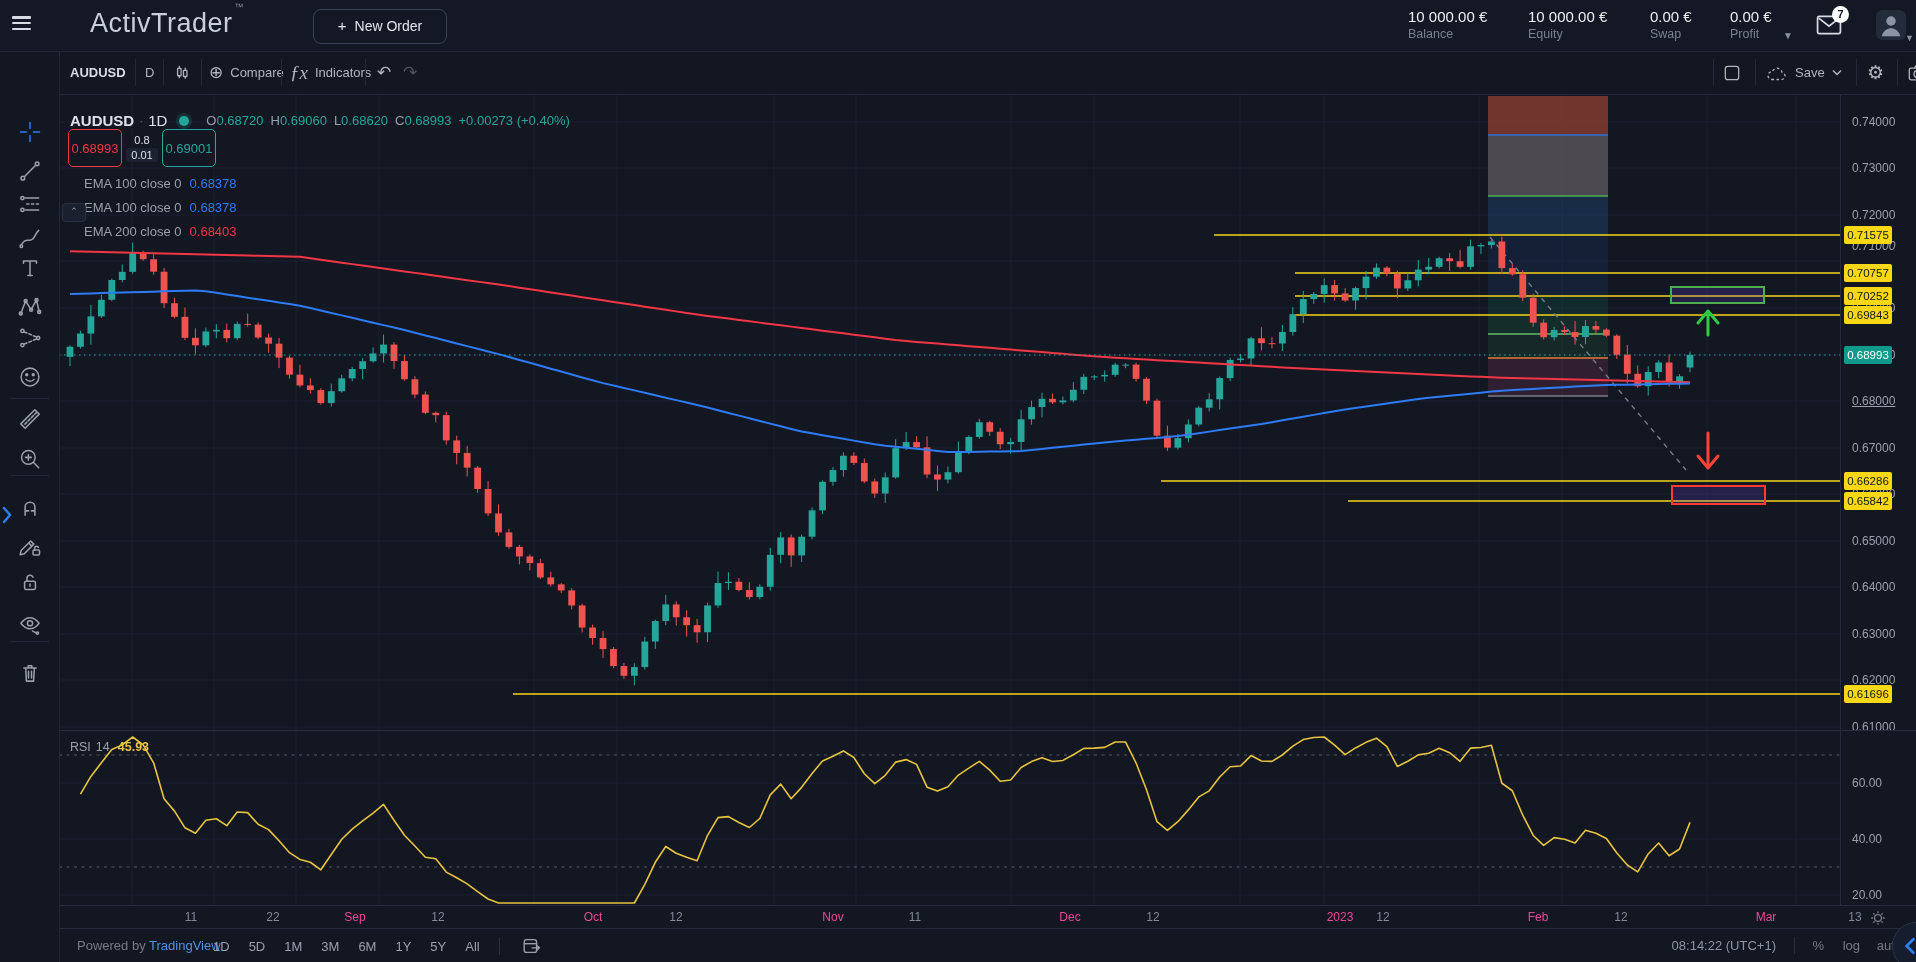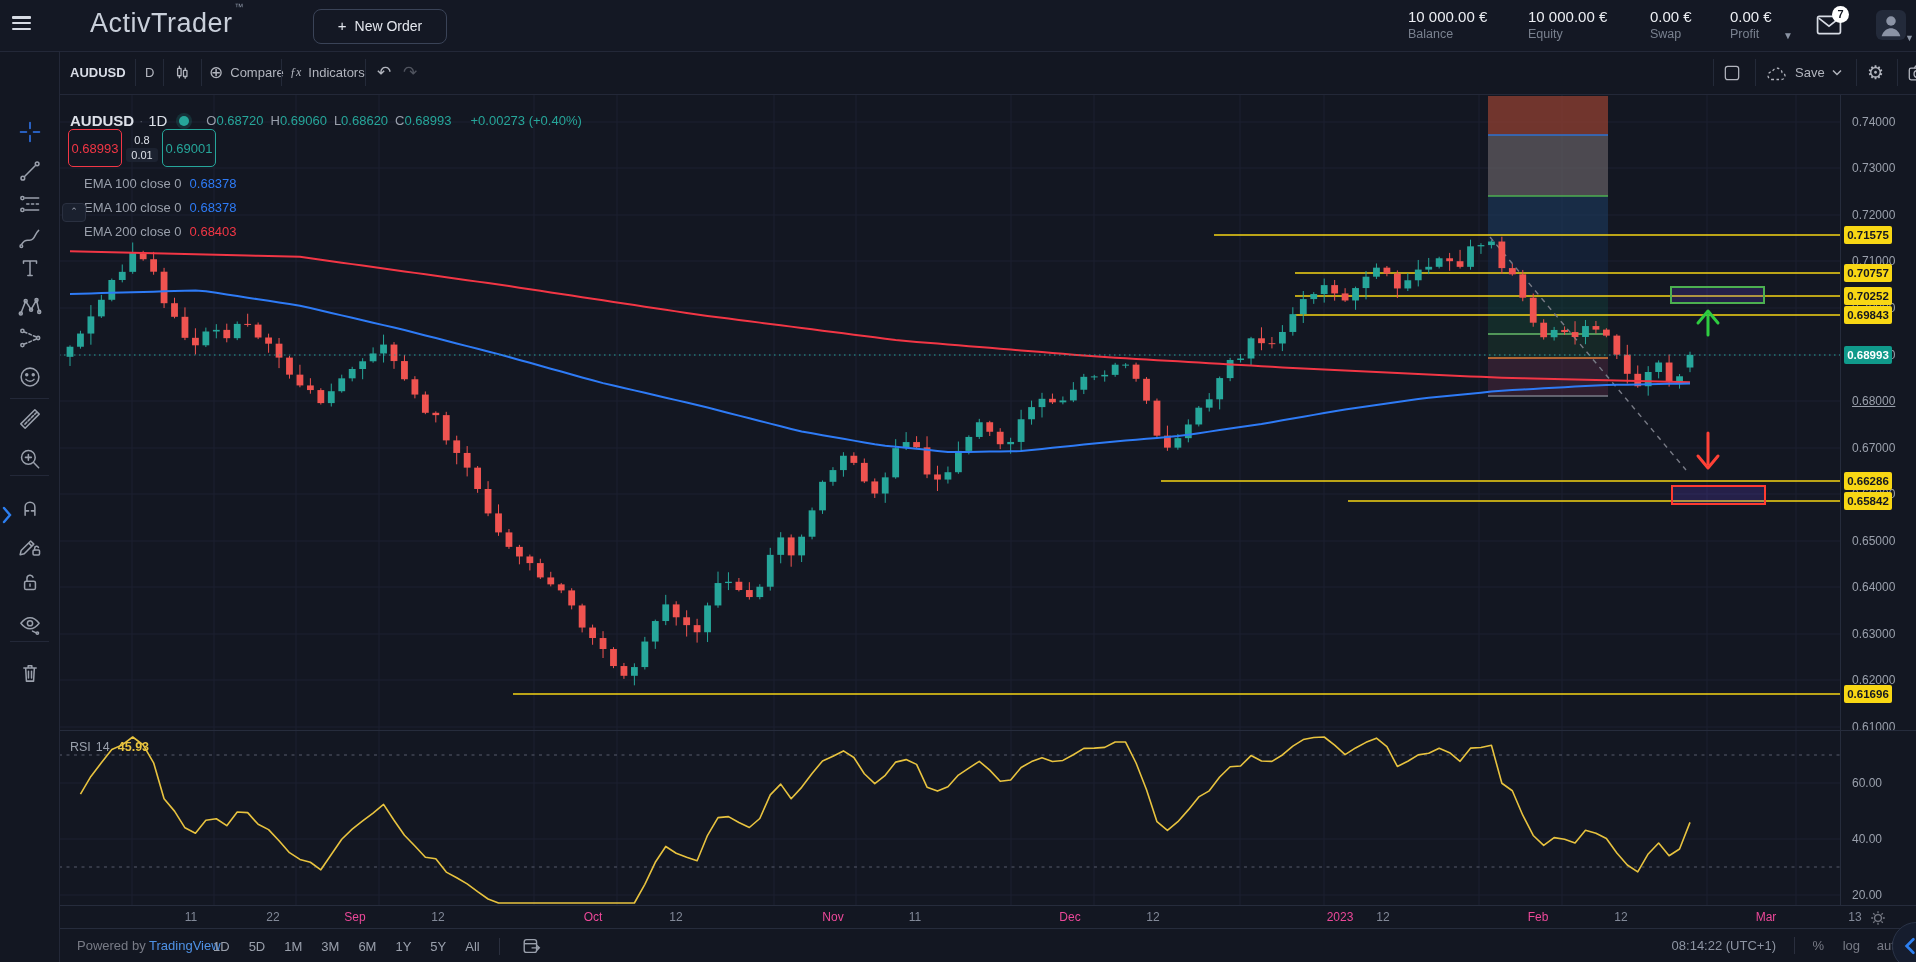--- a/index.html
+++ b/index.html
@@ -36,40 +36,40 @@
   #pane-sep{position:absolute;left:0;top:730px;width:1916px;height:1px;background:#262c3c;z-index:6}
   
   #legend{position:absolute;left:59px;top:94px;z-index:10;font-size:13px}
   #legend-row1{position:absolute;left:11px;top:18px;display:flex;align-items:center;white-space:nowrap}
   #legend-symbol{font-size:15px;color:#dde1e9;font-weight:bold;cursor:pointer}
   #legend-dot-sep{color:#565b64;margin:0 5px;font-size:12px}
   #legend-interval{font-size:15px;color:#dde1e9;cursor:pointer}
   #status-dot{width:10px;height:10px;border-radius:50%;background:#26a69a;margin:0 10px 0 12px;box-shadow:0 0 0 3px rgba(38,166,154,.18)}
   .ohlc-k{color:#9aa0ac;margin-left:7px}
   .ohlc-v{color:#26a69a}
-  #legend-change{color:#26a69a;margin-left:19px}
+  #legend-change{color:#26a69a;margin-left:7px}
   #bidask{position:absolute;left:9px;top:35px;display:flex;align-items:stretch}
   .quote-box{width:52px;height:36px;border-radius:5px;font-size:13px;display:flex;align-items:center;justify-content:center;cursor:pointer}
   #bid-box{border:1px solid #f23645;color:#f23645}
   #ask-box{border:1px solid #26a69a;color:#26a69a}
   #spread-col{width:40px;display:flex;flex-direction:column;align-items:center;justify-content:center}
   #spread-top{font-size:11px;color:#dde1e9;line-height:13px}
   #spread-bottom{font-size:11px;color:#dde1e9;background:#1c2230;border-radius:3px;padding:1px 5px;margin-top:1px}
   .ind-row{position:absolute;left:25px;white-space:nowrap;font-size:13px;cursor:pointer}
   .ind-name{color:#9aa0ac}
   .ind-val{margin-left:8px}
   #legend-collapse{position:absolute;left:3px;top:109px;width:22px;height:17px;border:1px solid #2a3040;border-radius:4px;background:#1a202e;color:#9aa0ac;font-size:9px;text-align:center;line-height:15px;cursor:pointer}
   
   #rsi-legend{position:absolute;left:70px;top:740px;z-index:10;font-size:12.5px;cursor:pointer}
   #rsi-name{color:#9aa0ac}#rsi-period{color:#9aa0ac;margin-left:5px}
   #rsi-value{color:#e8c33f;margin-left:8px;font-weight:bold}
   
   #price-axis{position:absolute;left:1840px;top:94px;width:76px;height:811px;border-left:1px solid #262c3c;background:#131722;z-index:8;cursor:ns-resize}
   .ax-label{position:absolute;left:11px;font-size:12px;color:#9aa0ac;transform:translateY(-50%);white-space:nowrap}
-  .tag{position:absolute;left:3px;width:48px;height:18px;border-radius:2px;font-size:11.5px;font-weight:700;text-align:center;line-height:18px;transform:translateY(-50%)}
+  .tag{position:absolute;left:3px;width:48px;height:18px;border-radius:2px;font-size:11.5px;font-weight:400;text-align:center;line-height:18px;transform:translateY(-50%)}
   .tag-yellow{background:#f8d714;color:#131722}
   .tag-current{background:#109a8b;color:#fff}
   
   #time-axis{position:absolute;left:0;top:905px;width:1916px;height:23px;border-top:1px solid #262c3c;background:#131722;z-index:8;cursor:ew-resize}
   .t-label{position:absolute;top:4px;font-size:12px;transform:translateX(-50%)}
   .t-minor{color:#828998}.t-major{color:#ec4899}
   #ta-settings{position:absolute;left:1868px;top:2px;width:20px;height:20px}
   
   #footer{position:absolute;left:0;top:928px;width:1916px;height:34px;background:#131722;border-top:1px solid #262c3c;z-index:9;font-size:13px;color:#787b86}
   #powered{position:absolute;left:77px;top:9px;cursor:pointer}
@@ -146,21 +146,21 @@
         <path d="M15.5 6.4v2.8M15.5 15.8v2.6"></path>
       </svg>
   </div>
   <div class="tb-sep" style="left:142px"></div>
   <div class="tb-item" style="left:150px">
     <span style="font-size:17px;margin-right:7px">⊕</span>
       <span>Compare</span>
   </div>
   <div class="tb-sep" style="left:222px"></div>
   <div class="tb-item" style="left:231px">
-    <span style="font-style:italic;font-family:'Liberation Serif',serif;font-size:12px;margin-right:7px">ƒx</span>
+    <span style="font-style:italic;font-family:'Liberation Serif',serif;font-size:19px;margin-right:7px">ƒx</span>
       <span>Indicators</span>
   </div>
   <div class="tb-sep" style="left:306px"></div>
   <div class="tb-item" style="left:318px;font-size:17px">↶</div>
   <div class="tb-item" style="left:344px;font-size:17px;color:#50545f">↷</div>
 
   <div class="tb-sep" style="left:1654px"></div>
   <div class="tb-item" style="left:1663px">
     <svg width="20" height="20" viewBox="0 0 24 24" style="stroke:#b2b5be;fill:none;stroke-width:1.5">
         <rect x="4" y="4" width="16" height="16" rx="3"></rect>
@@ -693,21 +693,21 @@
 <div id="rsi-legend">
   <span id="rsi-name">RSI</span><span id="rsi-period">14</span><span id="rsi-value">45.93</span>
 </div>
 
 <div id="pane-sep"></div>
 
 <div id="price-axis">
     <div class="ax-label" style="top: 28px;">0.74000</div>
     <div class="ax-label" style="top: 74px;">0.73000</div>
     <div class="ax-label" style="top: 121px;">0.72000</div>
-    <div class="ax-label" style="top: 167px;">0.71000</div>
+    <div class="ax-label" style="top: 152px; font-style: italic;">0.71000</div>
     <div class="ax-label" style="top: 214px;">0.70000</div>
     <div class="ax-label" style="top: 261px;">0.69000</div>
     <div class="ax-label" style="top: 307px; text-decoration: underline;">0.68000</div>
     <div class="ax-label" style="top: 354px;">0.67000</div>
     <div class="ax-label" style="top: 400px;">0.66000</div>
     <div class="ax-label" style="top: 447px;">0.65000</div>
     <div class="ax-label" style="top: 493px;">0.64000</div>
     <div class="ax-label" style="top: 540px;">0.63000</div>
     <div class="ax-label" style="top: 586px;">0.62000</div>
     <div class="ax-label" style="top: 633px;">0.61000</div>

